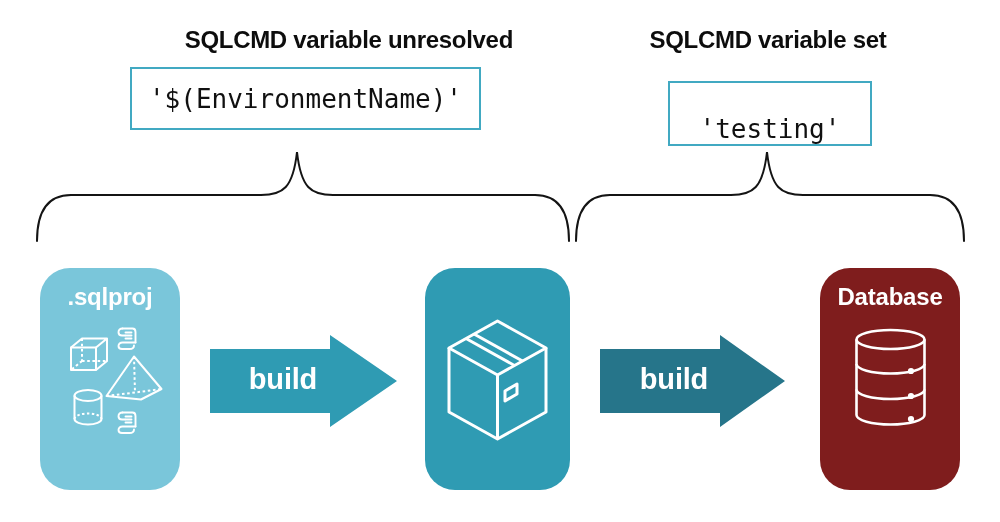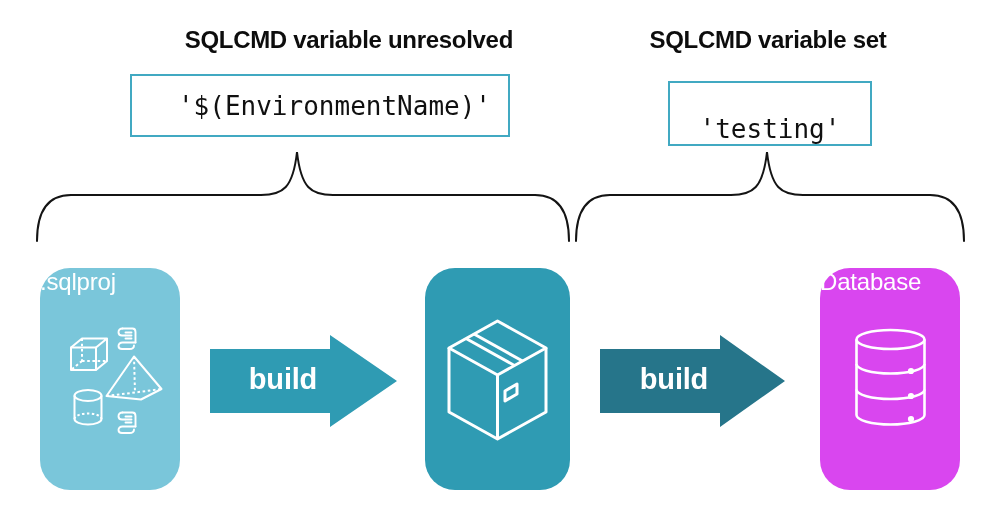--- a/index.html
+++ b/index.html
@@ -5,34 +5,34 @@
   html,body{margin:0;padding:0;background:#ffffff;}
   #canvas{position:relative;width:1000px;height:522px;background:#ffffff;overflow:hidden;
           font-family:"Liberation Sans",sans-serif;}
   .abs{position:absolute;}
   .heading{font-weight:700;font-size:24px;letter-spacing:-0.3px;color:#0d0d0d;text-align:center;}
   .codebox{border:2.5px solid #41a9c2;background:#ffffff;display:flex;align-items:center;justify-content:center;
            font-family:"DejaVu Sans Mono","Liberation Mono",monospace;font-size:26px;color:#101010;}
   .card{border-radius:30px;}
   .card1{background:#7ac6da;}
   .card2{background:#2f9bb3;}
-  .card3{background:#d946ef;}
-  .card-label{font-weight:400;font-size:24px;letter-spacing:-0.2px;color:#ffffff;padding-top:0;}
+  .card3{background:#7f1d1d;}
+  .card-label{font-weight:700;font-size:24px;letter-spacing:-0.2px;color:#ffffff;text-align:center;padding-top:15px;}
   .arrow-label{font-weight:700;font-size:29px;color:#ffffff;text-align:center;letter-spacing:-0.2px;}
   svg{display:block;}
 </style>
 </head>
 <body>
 
 <div id="canvas">
 
   <div class="abs heading" style="left:93px;top:26px;width:420px;text-align:right;">SQLCMD variable unresolved</div>
   <div class="abs heading" style="left:568px;top:26px;width:400px;">SQLCMD variable set</div>
 
-  <div class="abs codebox" style="left:130px;top:74px;width:347px;height:59px;padding-left:29px;">
+  <div class="abs codebox" style="left:130px;top:67px;width:347px;height:59px;">
     <span>'$(EnvironmentName)'</span>
   </div>
   <div class="abs codebox" style="left:668px;top:81px;width:200px;height:61px;align-items:flex-end;">
     <span>'testing'</span>
   </div>
 
   <svg class="abs" style="left:36px;top:149px;" width="534" height="93" viewBox="0 0 534 93">
     <path d="M1 92 C1 61 12 46 35 46 L225 46 C247 46 257 39 261 3 C265 39 275 46 297 46 L499 46 C522 46 533 61 533 92" fill="none" stroke="#141414" stroke-width="2" stroke-linecap="round"></path>
   </svg>
   <svg class="abs" style="left:575px;top:149px;" width="390" height="93" viewBox="0 0 390 93">

